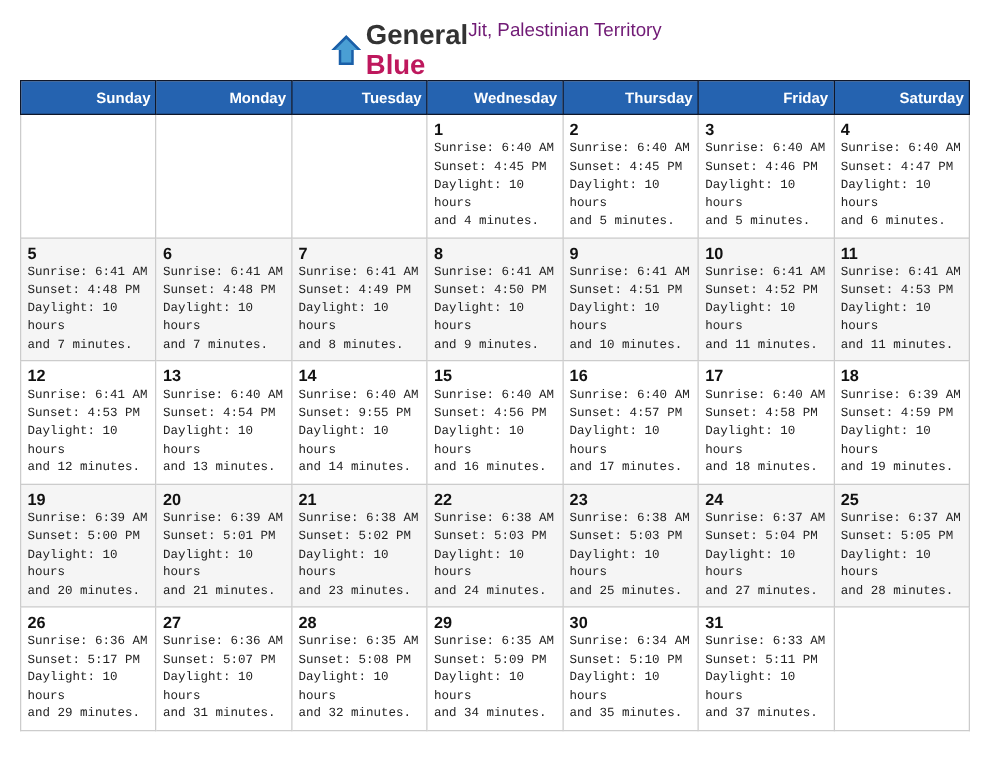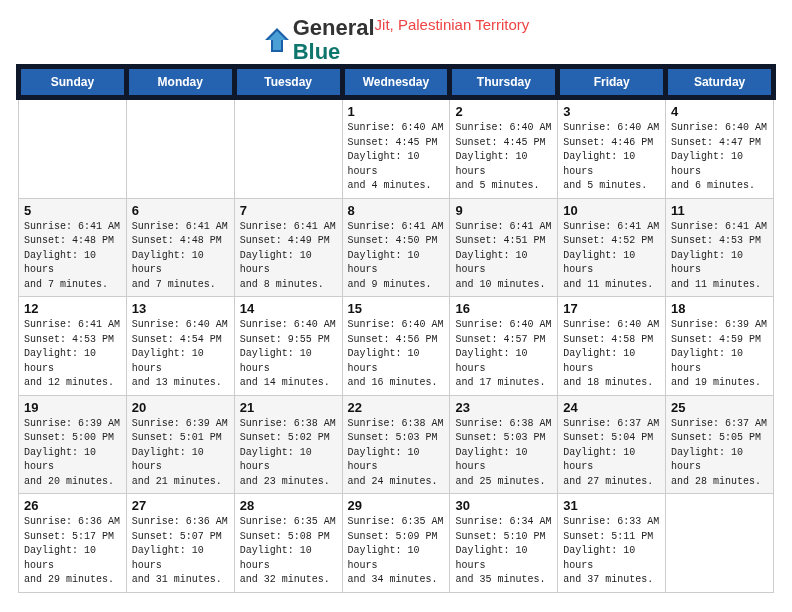--- a/index.html
+++ b/index.html
@@ -19,52 +19,52 @@
     .logo {
       display: flex;
       align-items: center;
     }
     .logo-text {
       font-size: 22px;
       font-weight: bold;
       line-height: 1.1;
     }
     .logo-general { color: #333; }
-    .logo-blue { color: #0f766e; }
+    .logo-blue { color: #be185d; }
     .logo-icon {
       width: 28px;
       height: 28px;
       margin-right: 2px;
     }
     .title-block {
       text-align: right;
     }
     .title-block h1 {
       font-size: 32px;
       font-weight: bold;
       color: #222;
     }
     .title-block h2 {
       font-size: 15px;
-      color: #ef4444;
+      color: #701a75;
       font-weight: normal;
     }
     .calendar {
       width: 100%;
       border-collapse: collapse;
       border: 1px solid #ccc;
       font-size: 11px;
     }
     .calendar th {
       background-color: #2563b0;
       color: #fff;
       padding: 6px 4px;
-      text-align: center;
+      text-align: right;
       font-size: 12px;
-      border: 5px solid #0f172a;
+      border: 1px solid #0f172a;
     }
     .calendar td {
       border: 1px solid #ccc;
       vertical-align: top;
       padding: 4px 5px;
       height: 80px;
       width: 108px;
       background: #fff;
     }
     .calendar tr:nth-child(even) td {

